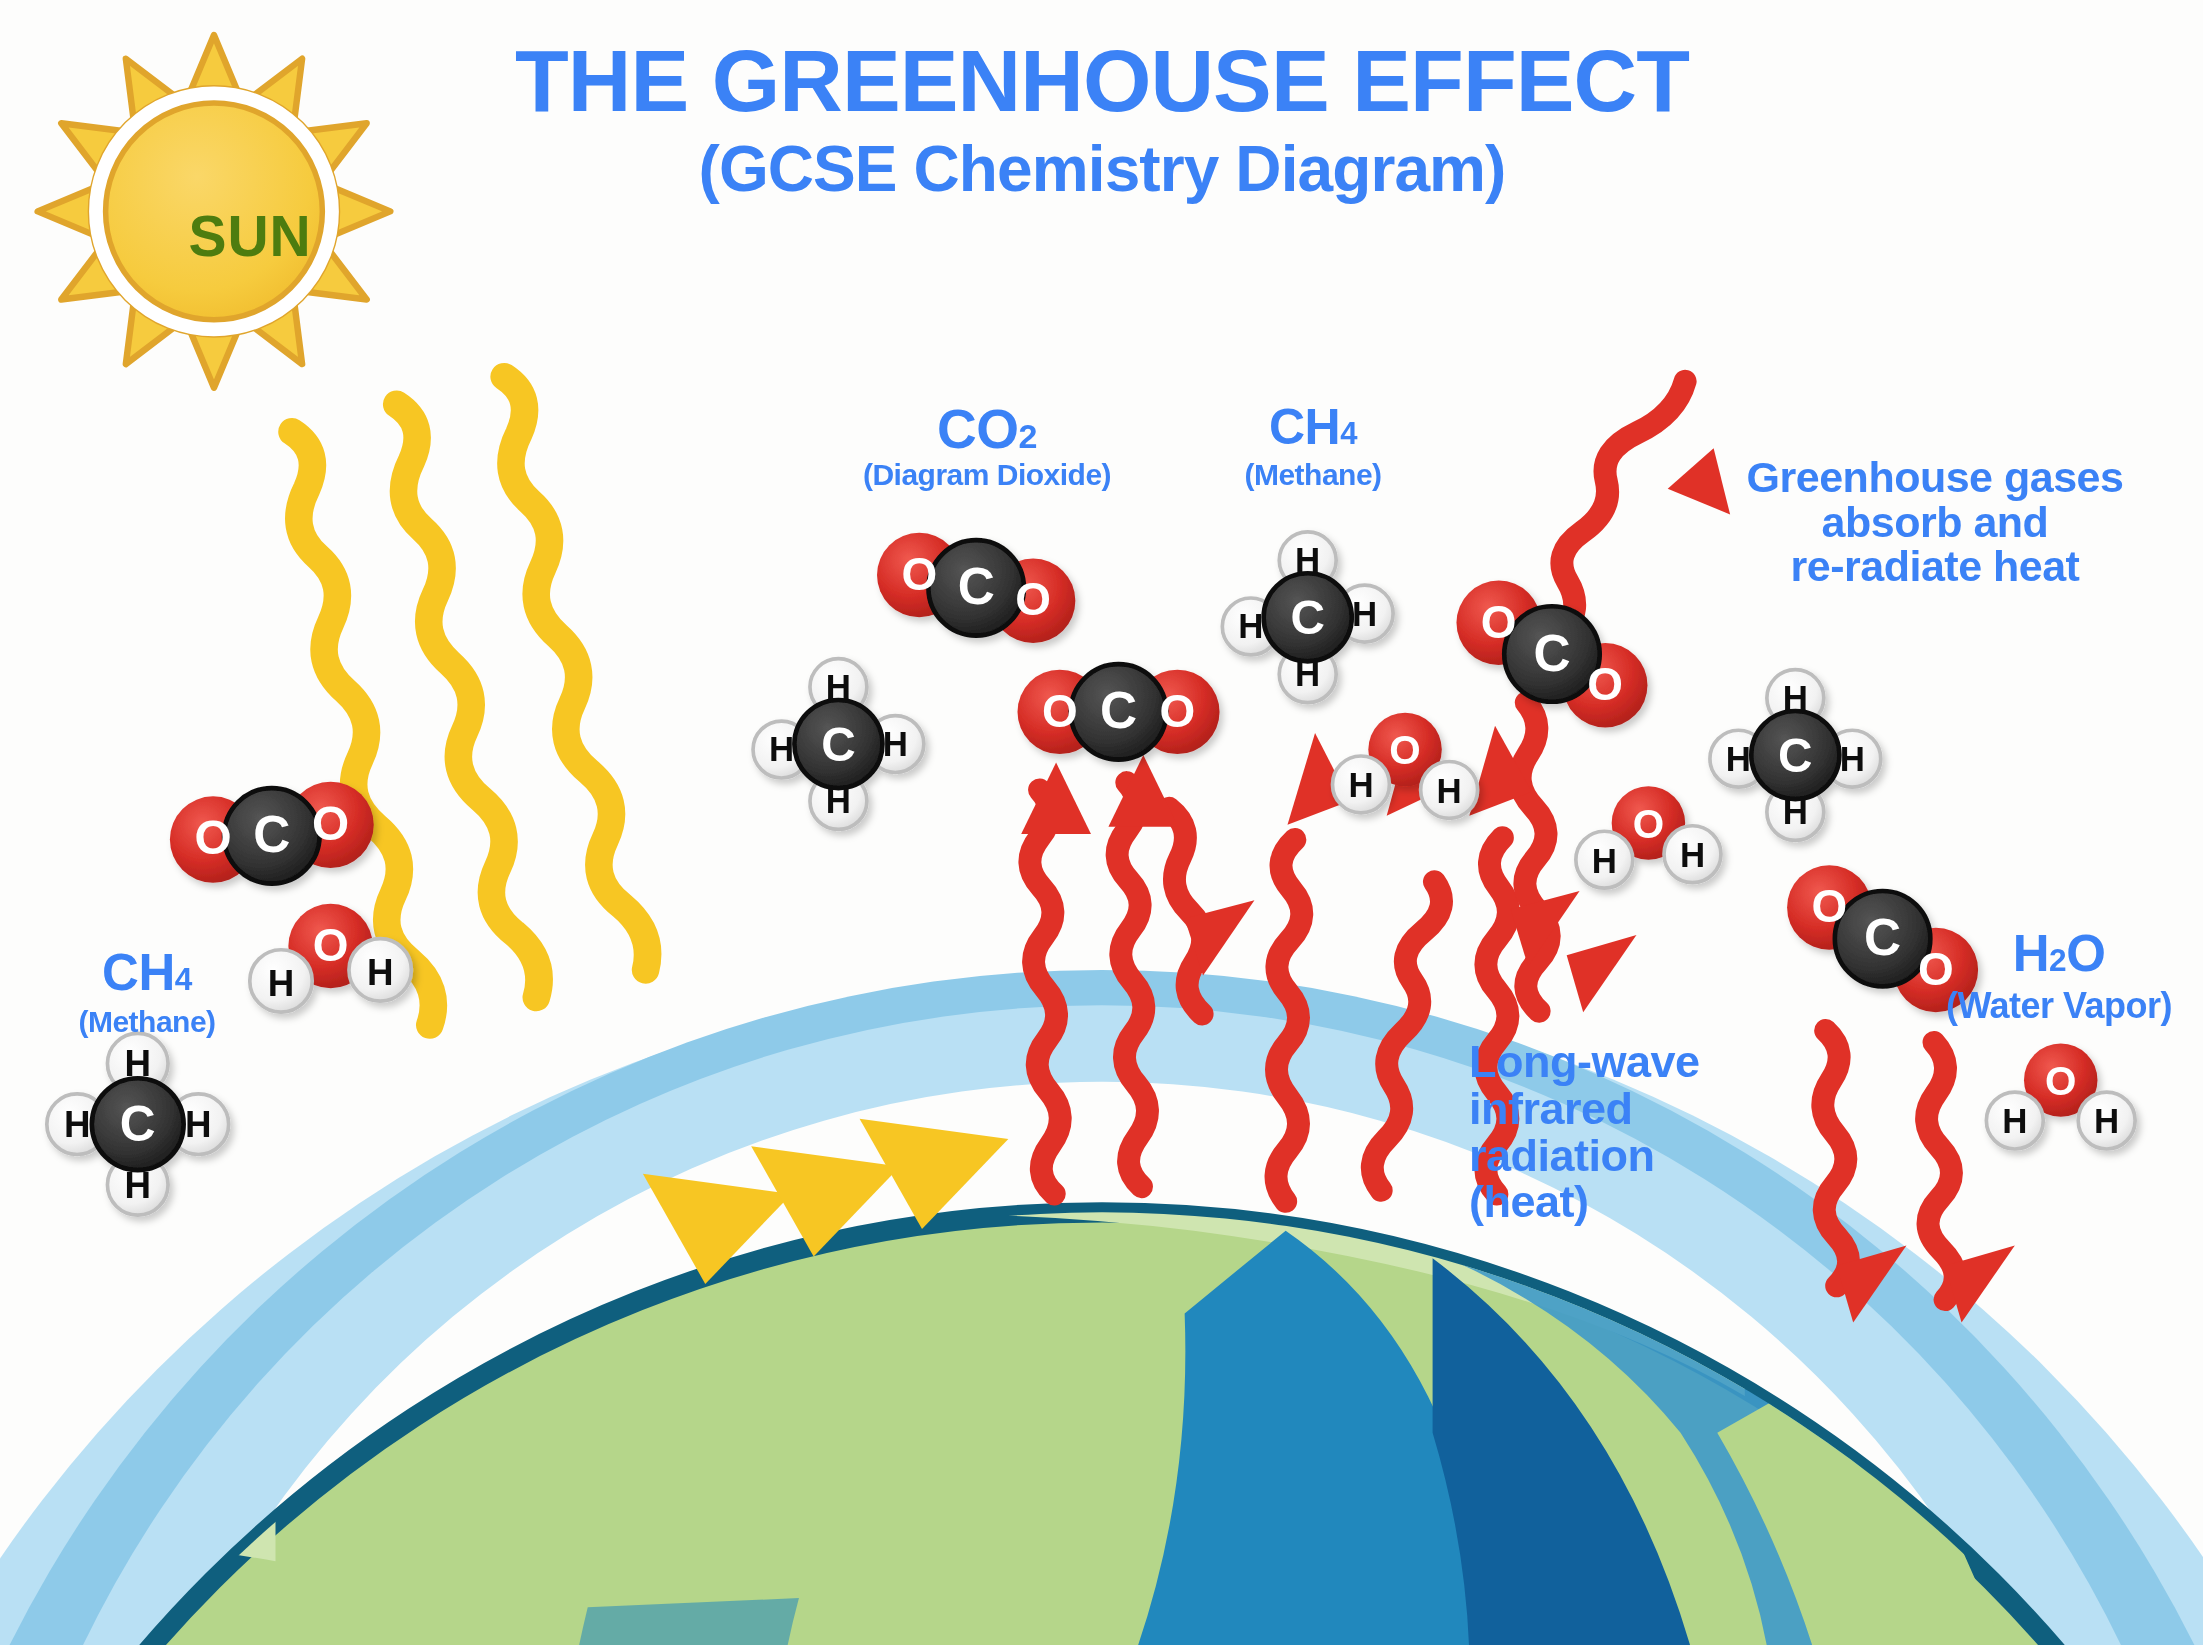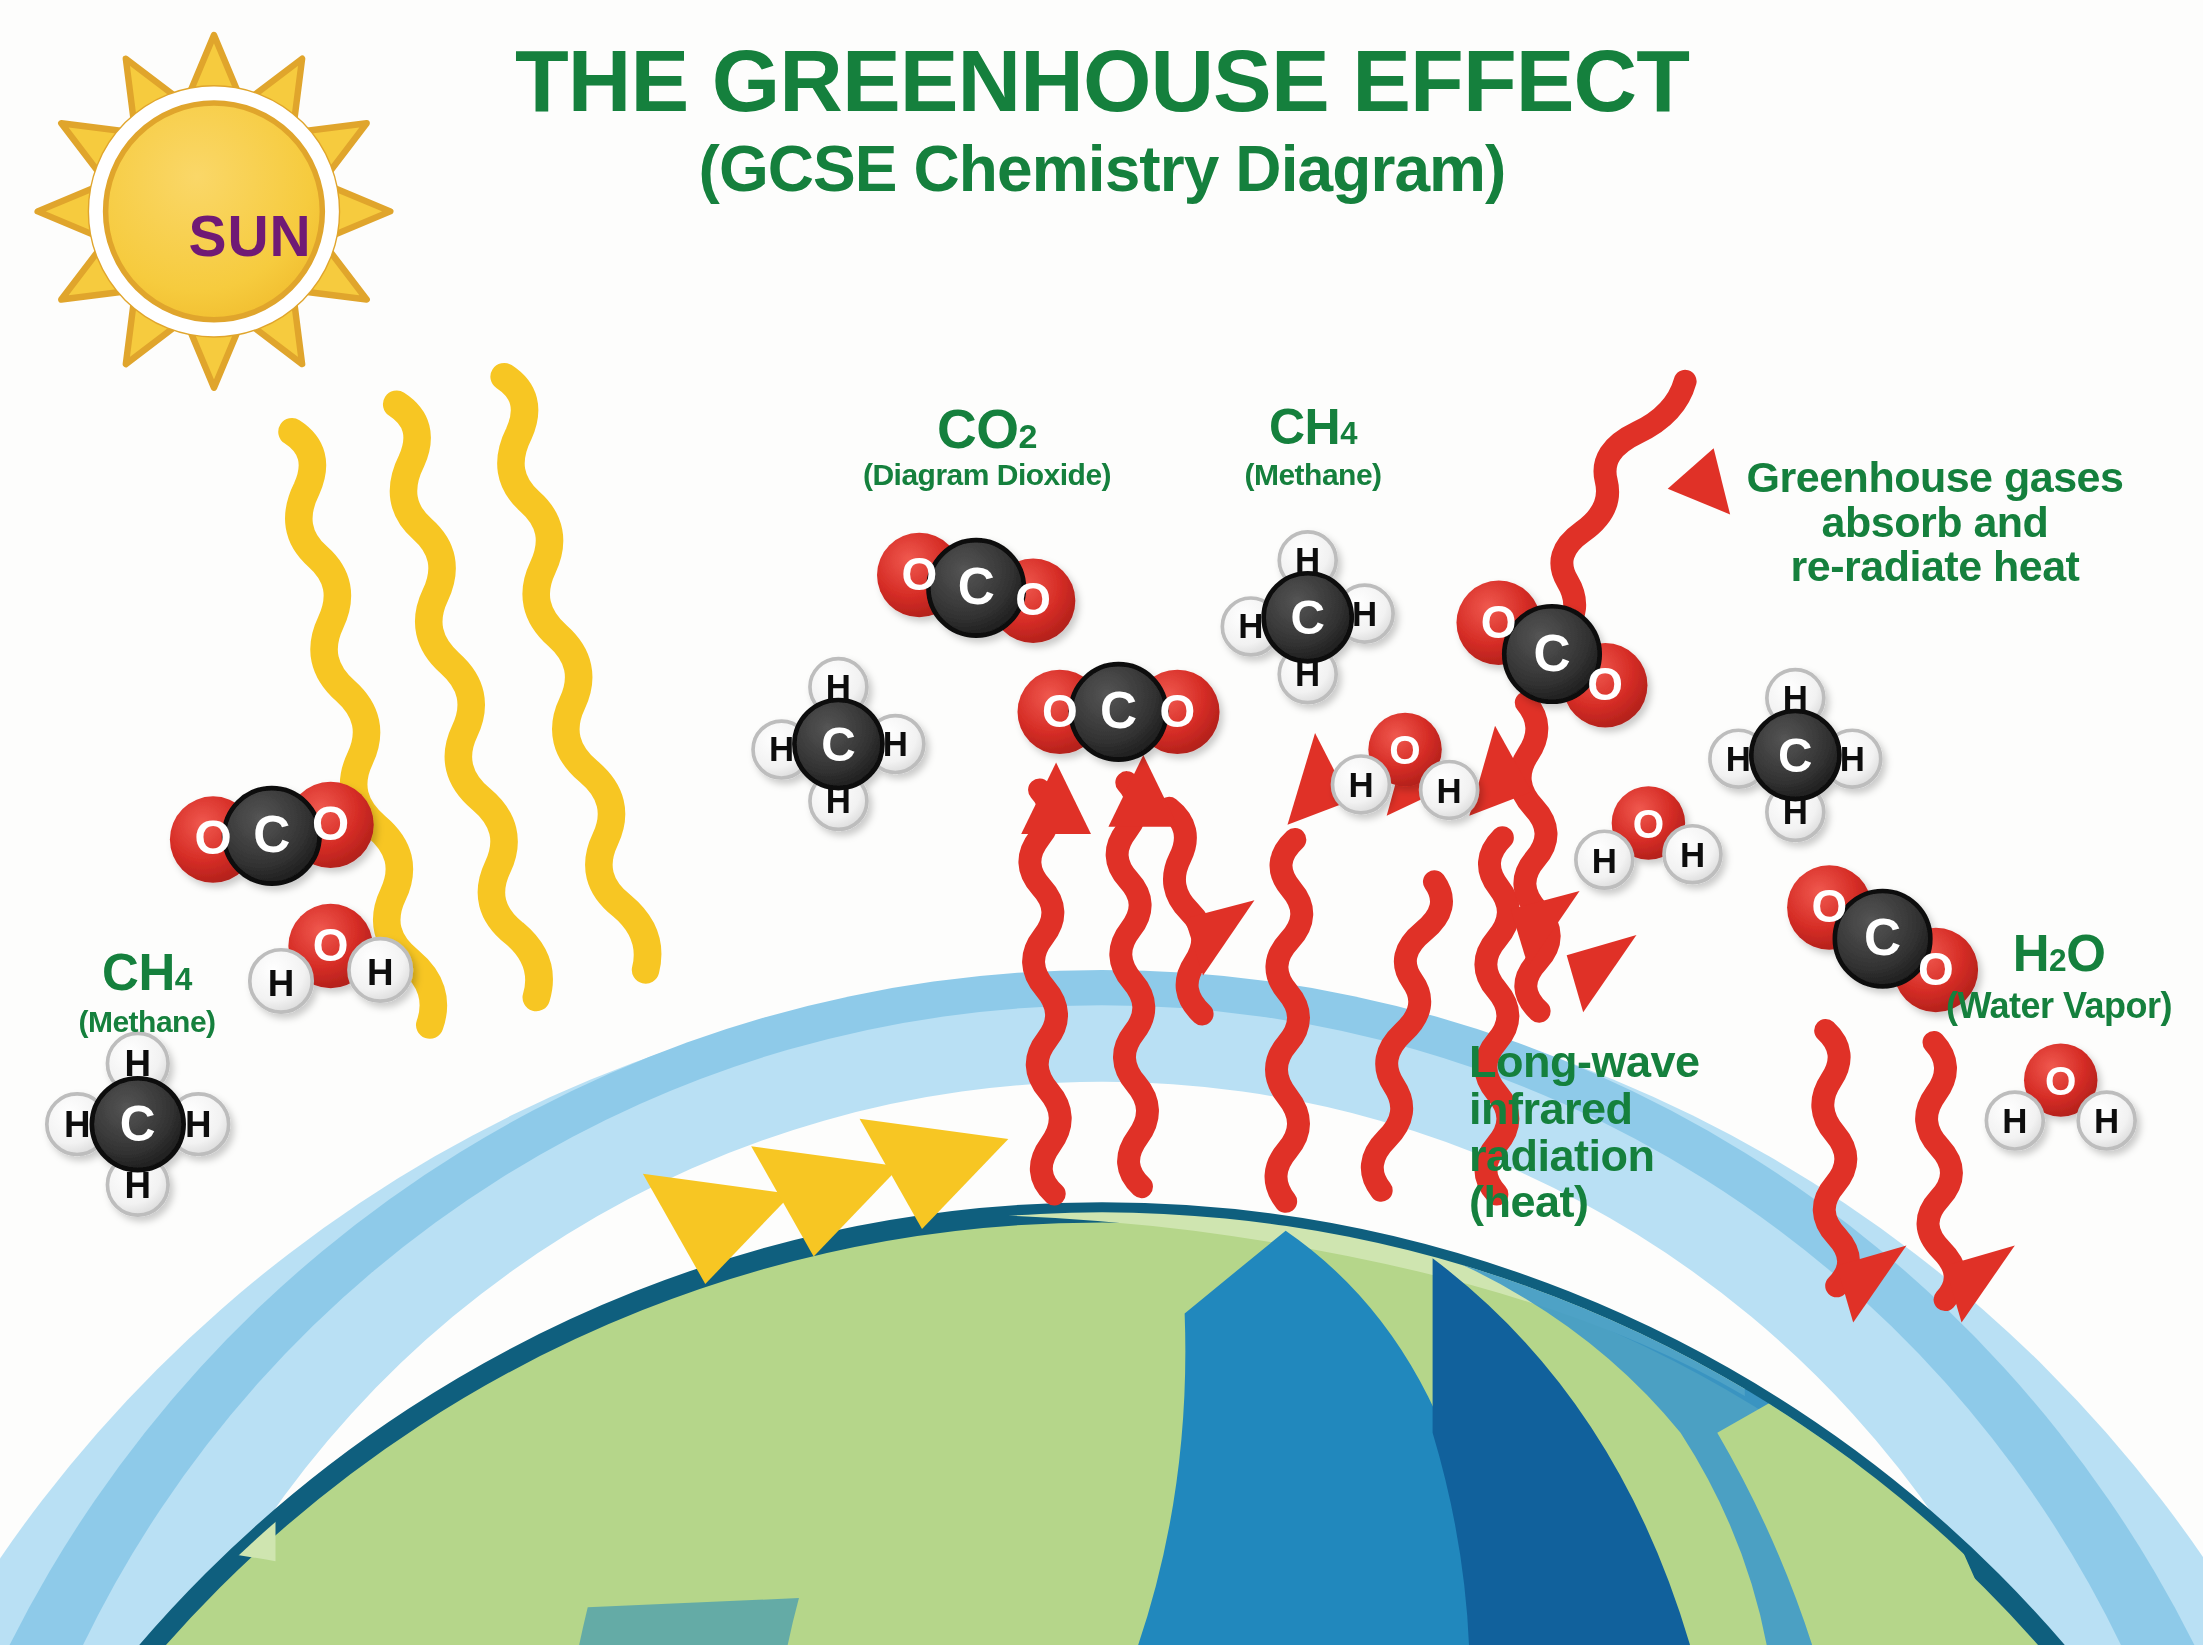--- a/index.html
+++ b/index.html
@@ -1,41 +1,41 @@
 <!DOCTYPE html>
 <html style="font-size:14.7px"><head>
 <meta charset="utf-8">
 <style>
   html,body{margin:0;padding:0;background:#ffffff;}
   body{width:2204px;height:1646px;overflow:hidden;
        font-family:"Liberation Sans",sans-serif;}
   #stage{position:relative;width:2204px;height:1646px;background:#fdfdfc;}
   #art{position:absolute;inset:0;width:2204px;height:1646px;}
 
-  .txt{position:absolute;color:#15803d;font-weight:bold;line-height:1.04;
+  .txt{position:absolute;color:#3b82f6;font-weight:bold;line-height:1.04;
        white-space:pre;letter-spacing:-0.5px;}
   .ctr{text-align:center;transform:translateX(-50%);}
 
   #title{left:1102px;top:35px;font-size:88px;letter-spacing:-0.9px;}
   #subtitle{left:1102px;top:136px;font-size:64px;letter-spacing:-0.9px;}
 
   #sw-label{left:684px;top:329px;font-size:43px;}
   #co2-label{left:987px;top:401px;font-size:55px;}
   #co2-sub{left:987px;top:459px;font-size:30px;}
   #ch4t-label{left:1313px;top:401px;font-size:50px;}
   #ch4t-sub{left:1313px;top:459px;font-size:30px;}
   #gg-label{left:1935px;top:455px;font-size:43px;}
   #lw-label{left:1469px;top:996px;font-size:45px;text-align:left;transform:none;margin-top:43px;}
   #ch4l-label{left:147px;top:946px;font-size:51px;}
   #ch4l-sub{left:147px;top:1006px;font-size:30px;}
   #h2o-label{left:2059px;top:927px;font-size:51px;}
   #h2o-sub{left:2059px;top:987px;font-size:36px;}
   #earth-label{left:1076px;top:1276px;font-size:48px;}
   .sub{font-size:0.62em;}
-  #sun-word{left:250px;top:207px;font-size:57px;letter-spacing:0.9px;color:#701a75;}
+  #sun-word{left:250px;top:207px;font-size:57px;letter-spacing:0.9px;color:#4d7c0f;}
 </style>
 </head>
 <body>
 
 <div id="stage">
 
   <svg id="art" viewBox="0 0 2400 1792">
     <defs>
       <radialGradient id="gO" cx="38%" cy="32%" r="78%">
         <stop offset="0%" stop-color="#f0594f"></stop>

